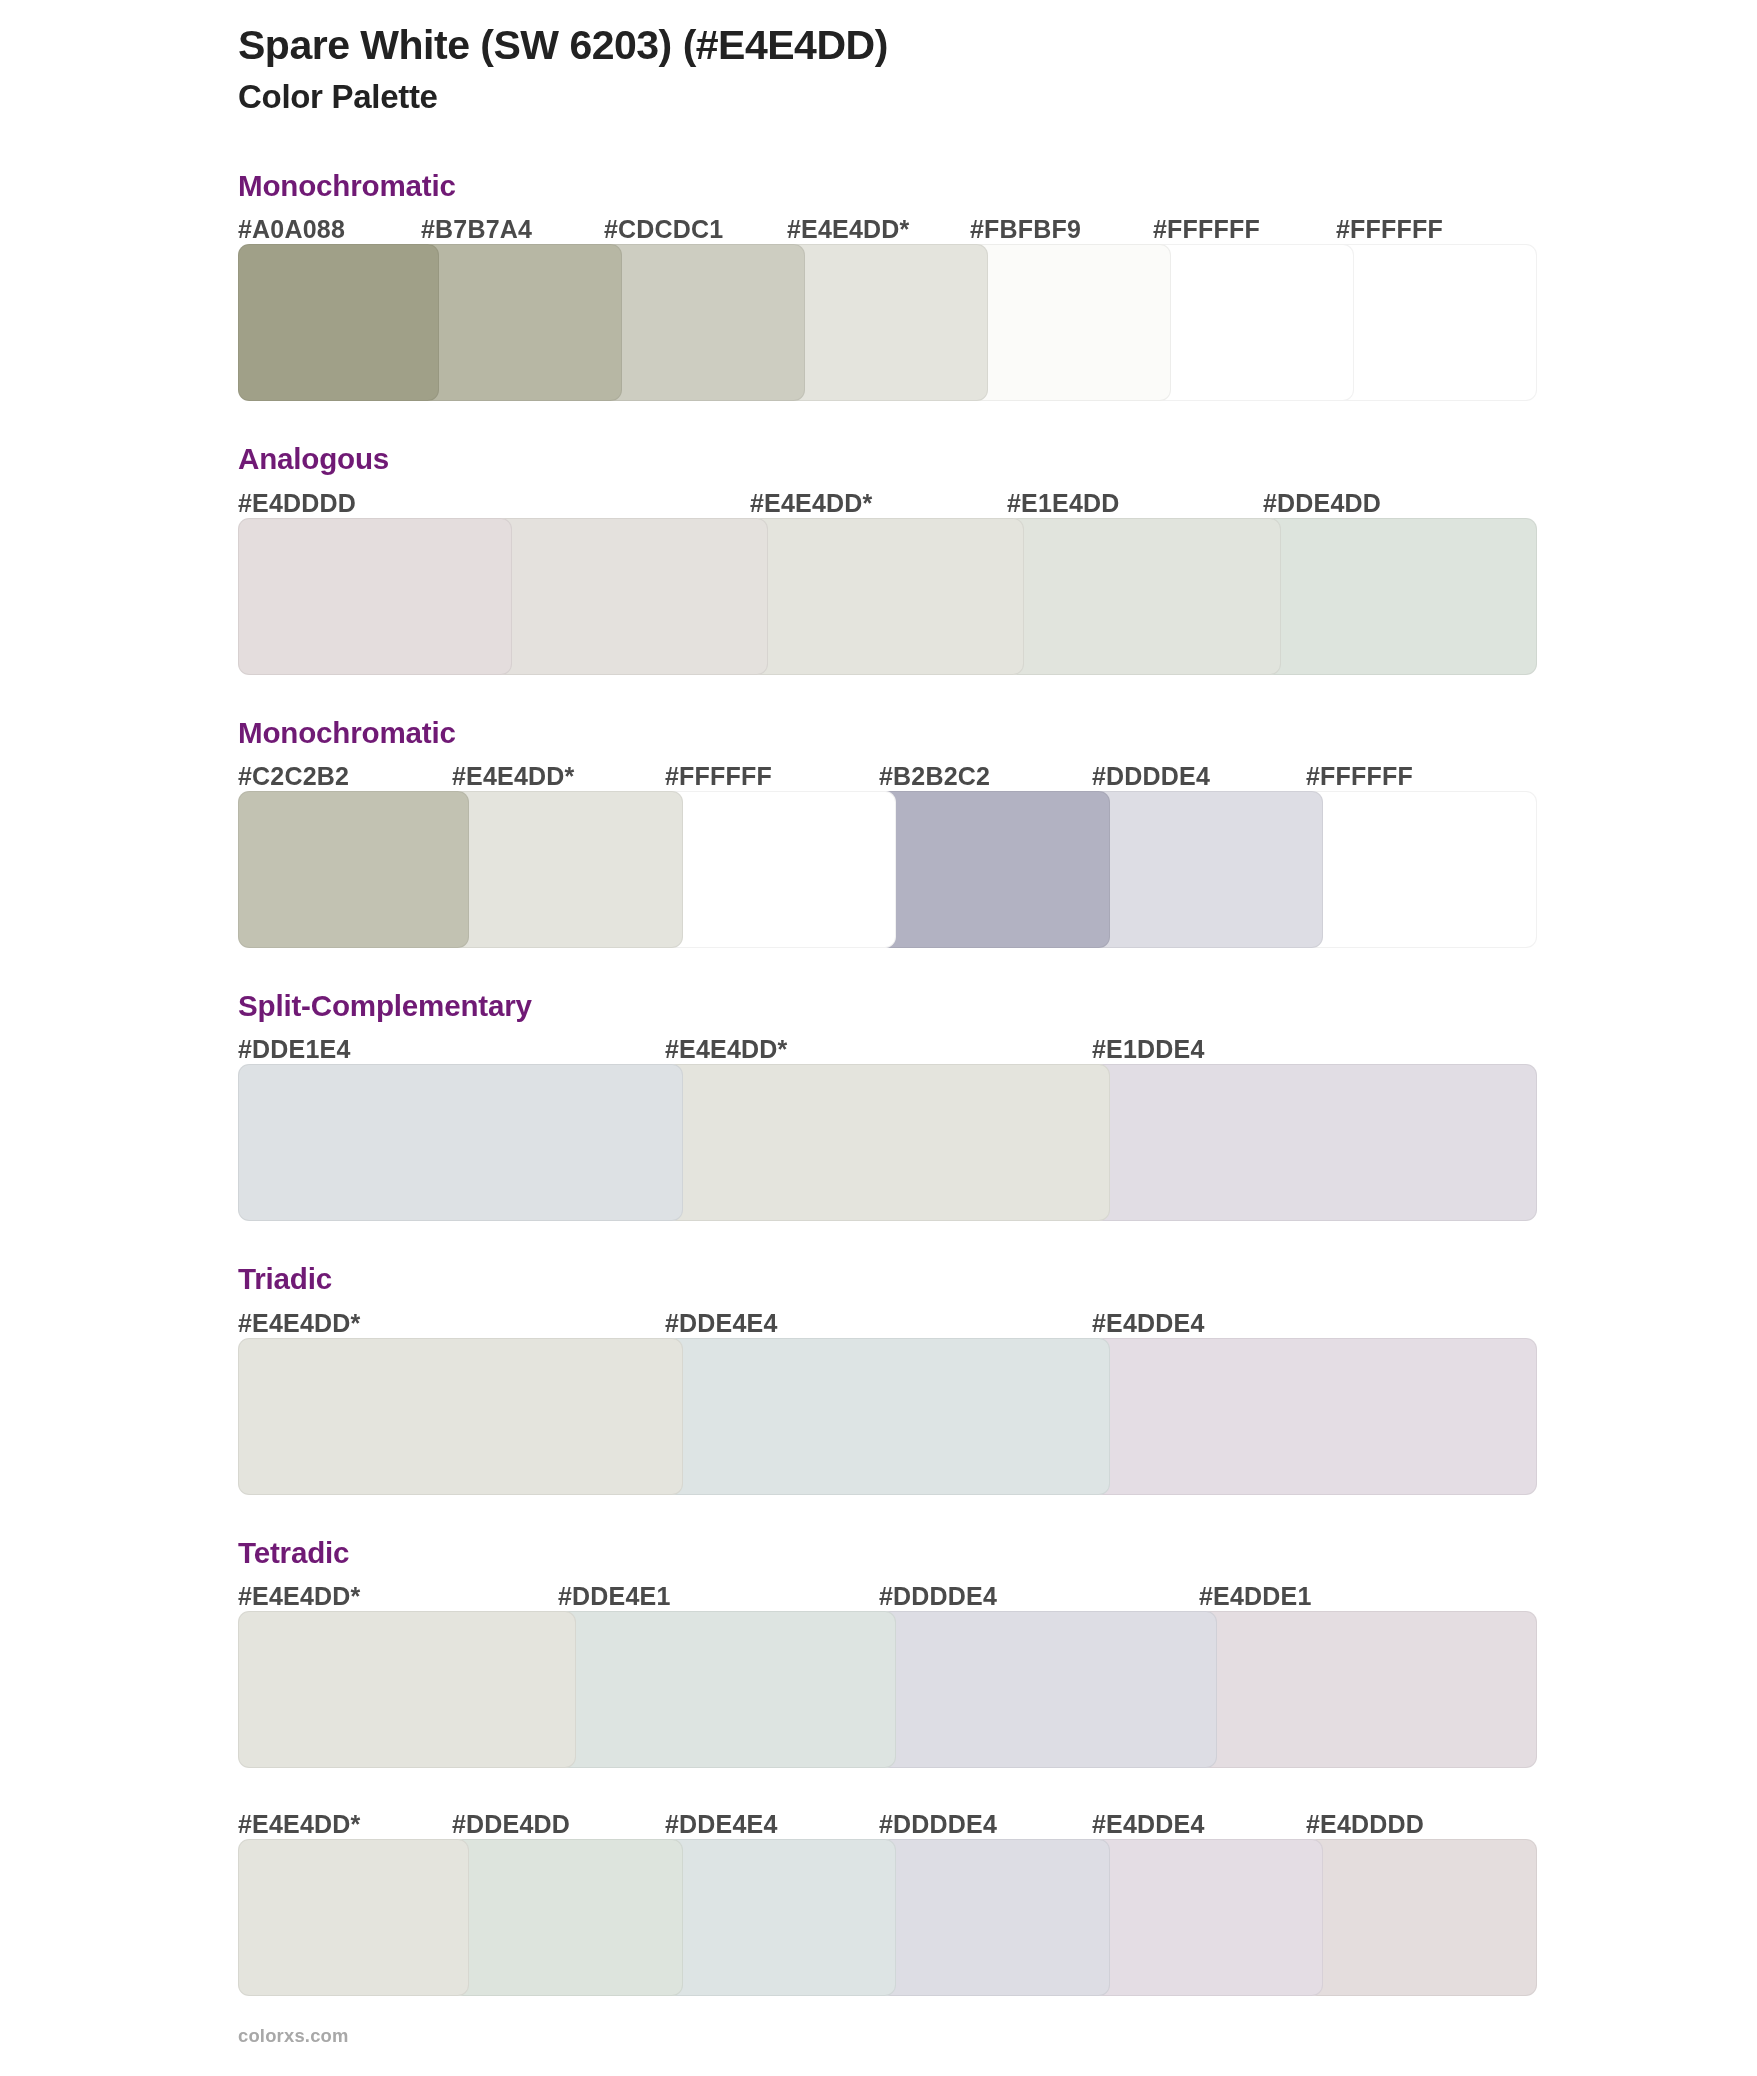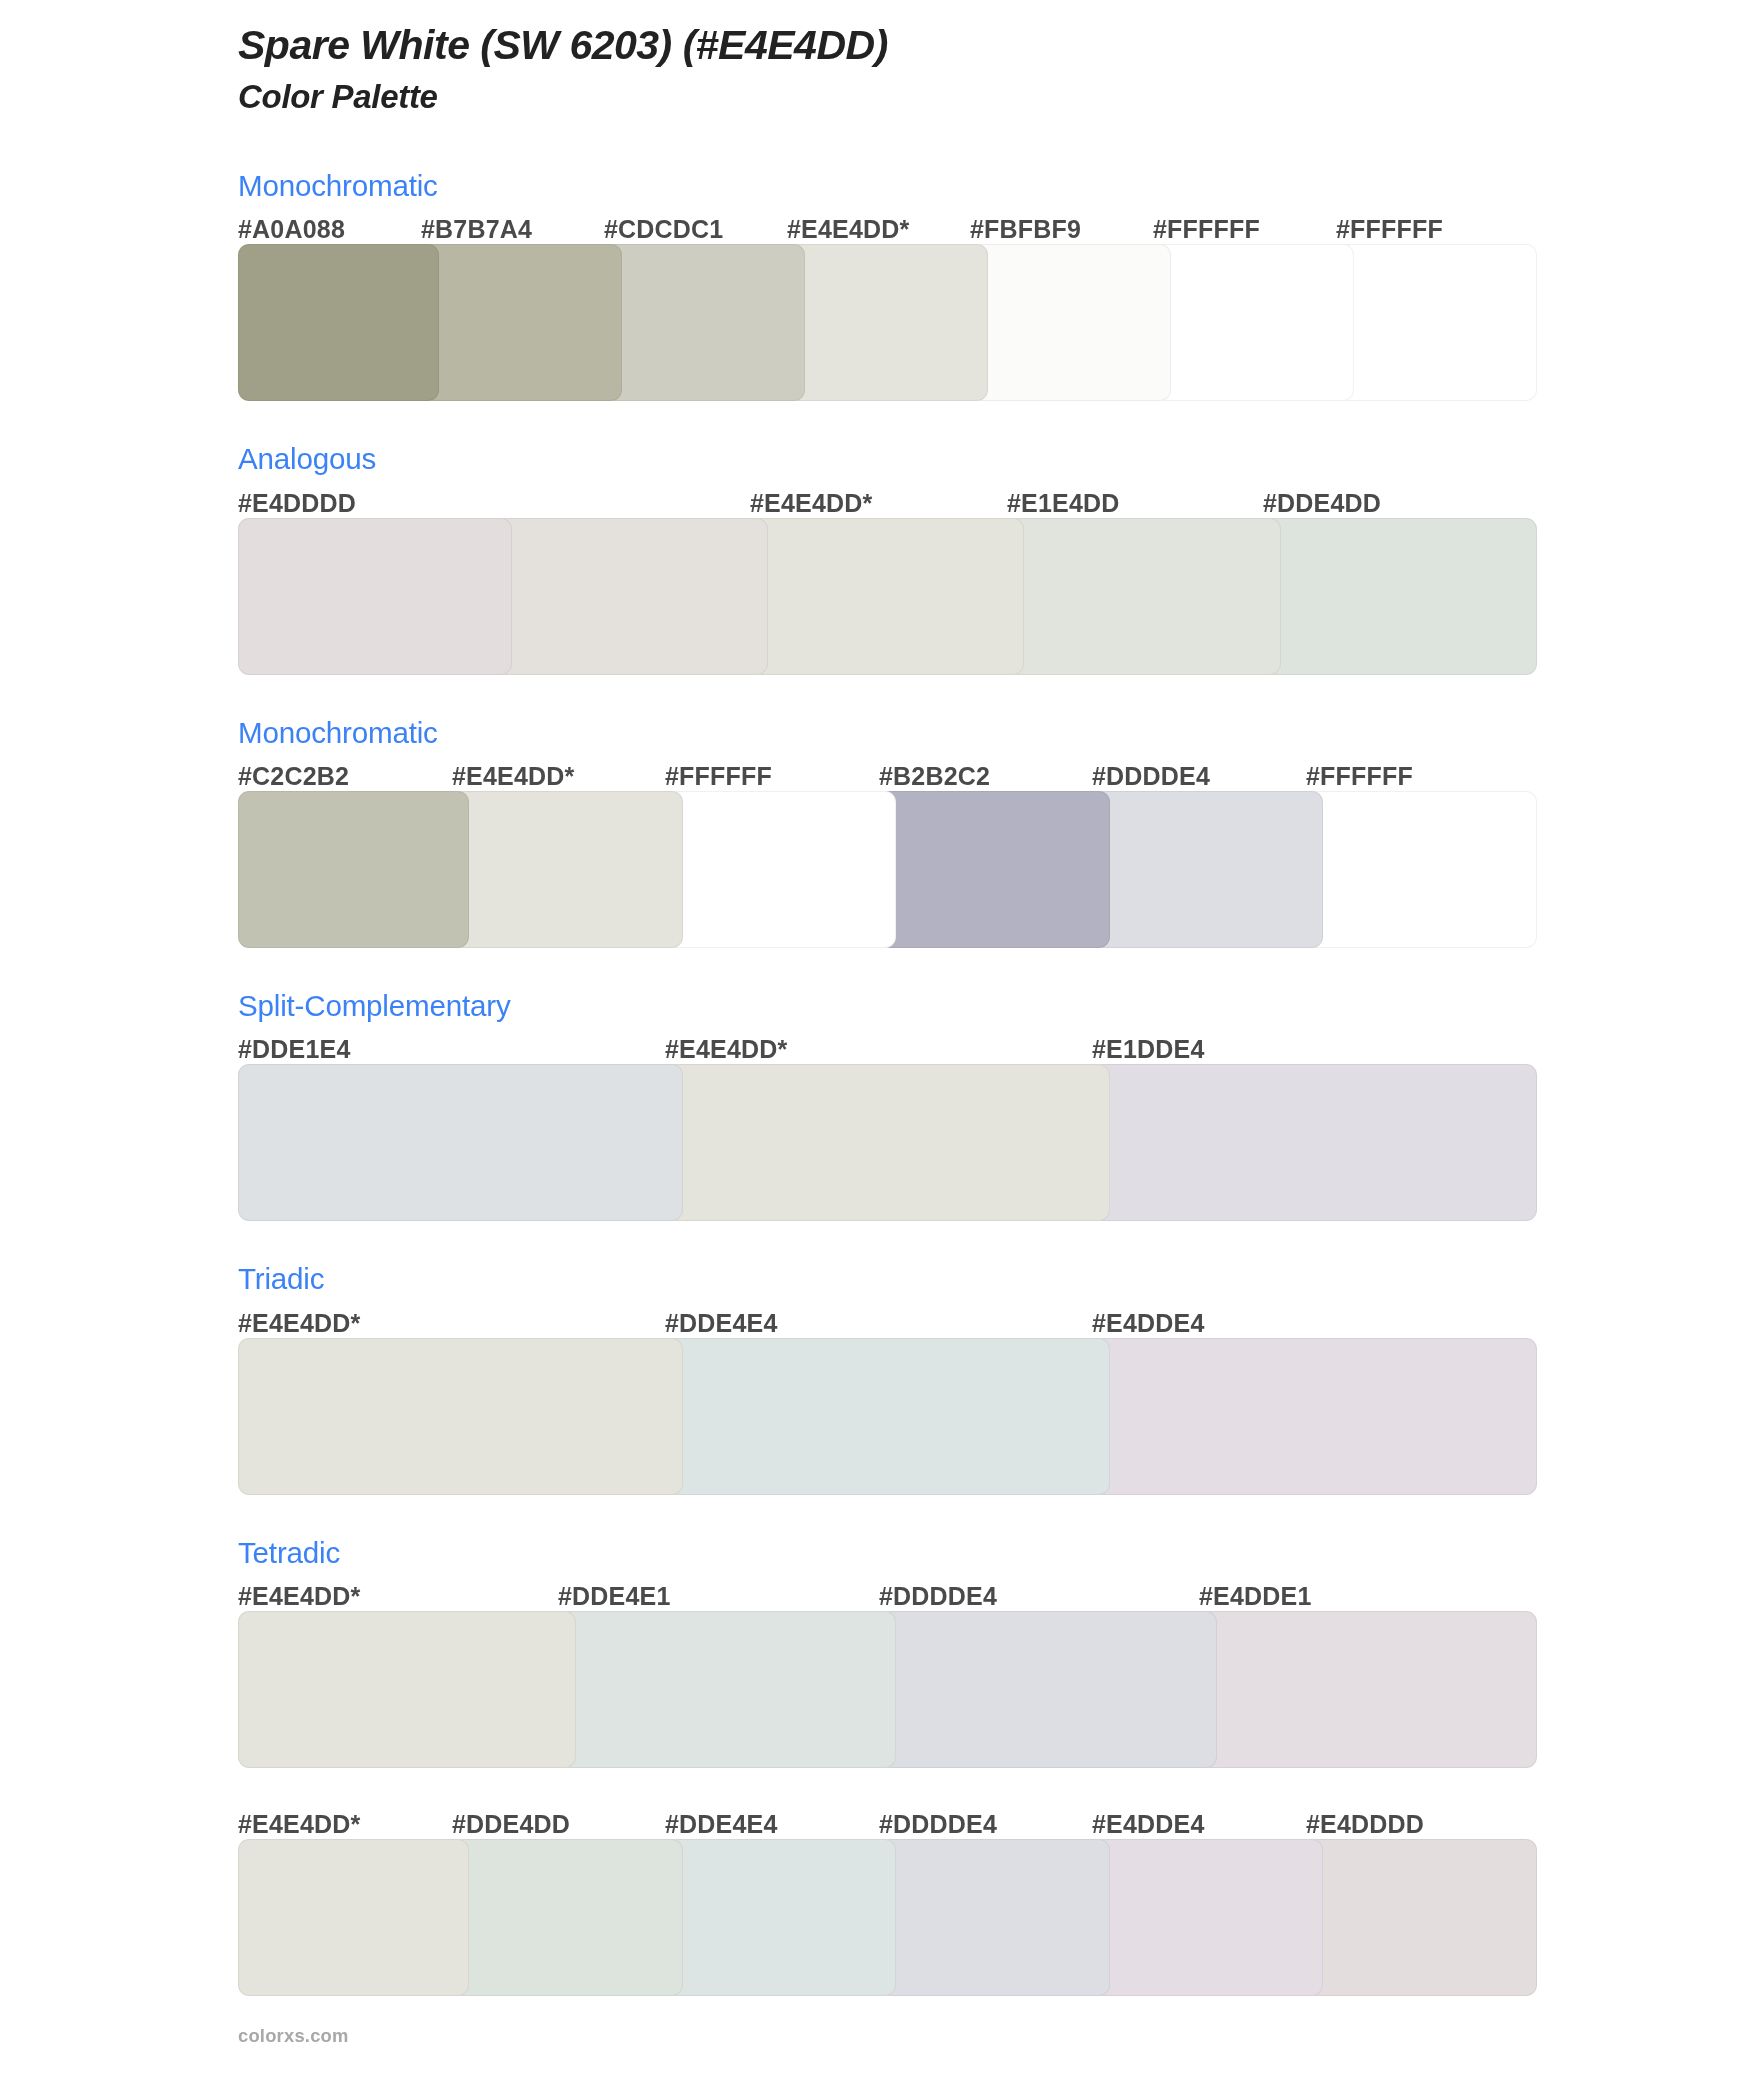--- a/index.html
+++ b/index.html
@@ -20,21 +20,20 @@
     width: 1757px;
     height: 2077px;
     background: #ffffff;
     padding: 0;
     overflow: hidden;
   }
 
   
   .header {
     padding: 22.4px 0 0 238px;
-    font-style: italic;
   }
 
   .page-title {
     font-size: 41px;
     line-height: 1.17;
     font-weight: bold;
     color: #222222;
     letter-spacing: -0.5px;
   }
 
@@ -53,22 +52,22 @@
   }
 
   .section {
     position: relative;
     padding-left: 238px;
     padding-right: 238px;
   }
 
   .section-title {
     font-size: 29.6px;
-    font-weight: normal;
-    color: #3b82f6;
+    font-weight: bold;
+    color: #701a75;
     letter-spacing: -0.2px;
     line-height: 1.1;
   }
 
   .labels-row {
     position: relative;
     height: 29px;
     margin-top: 12.8px;
   }
 

